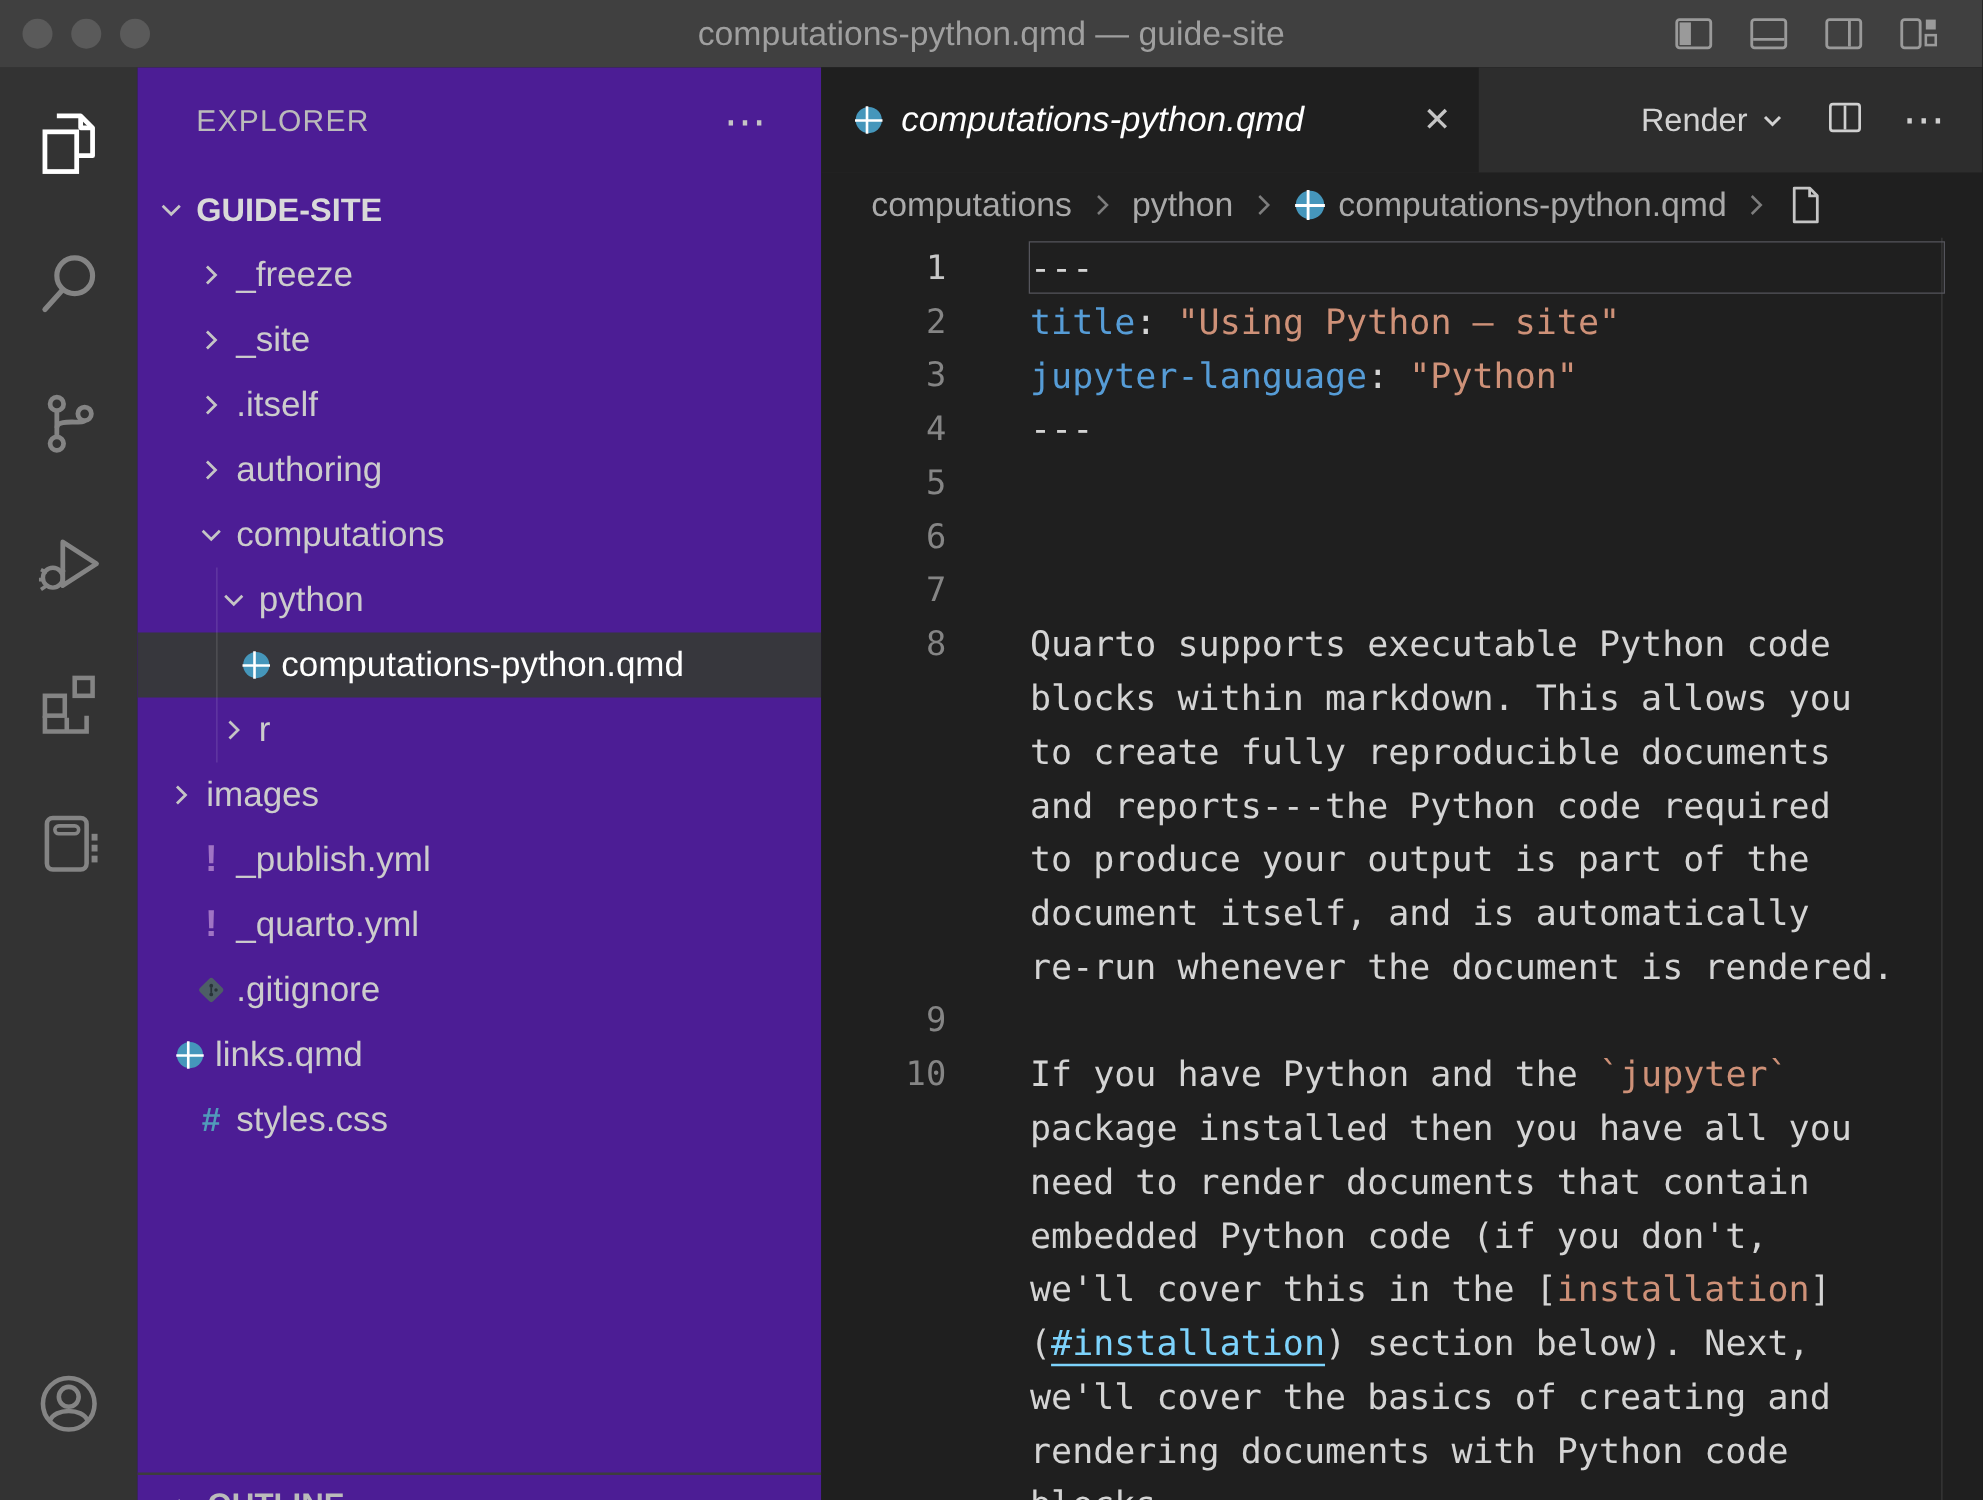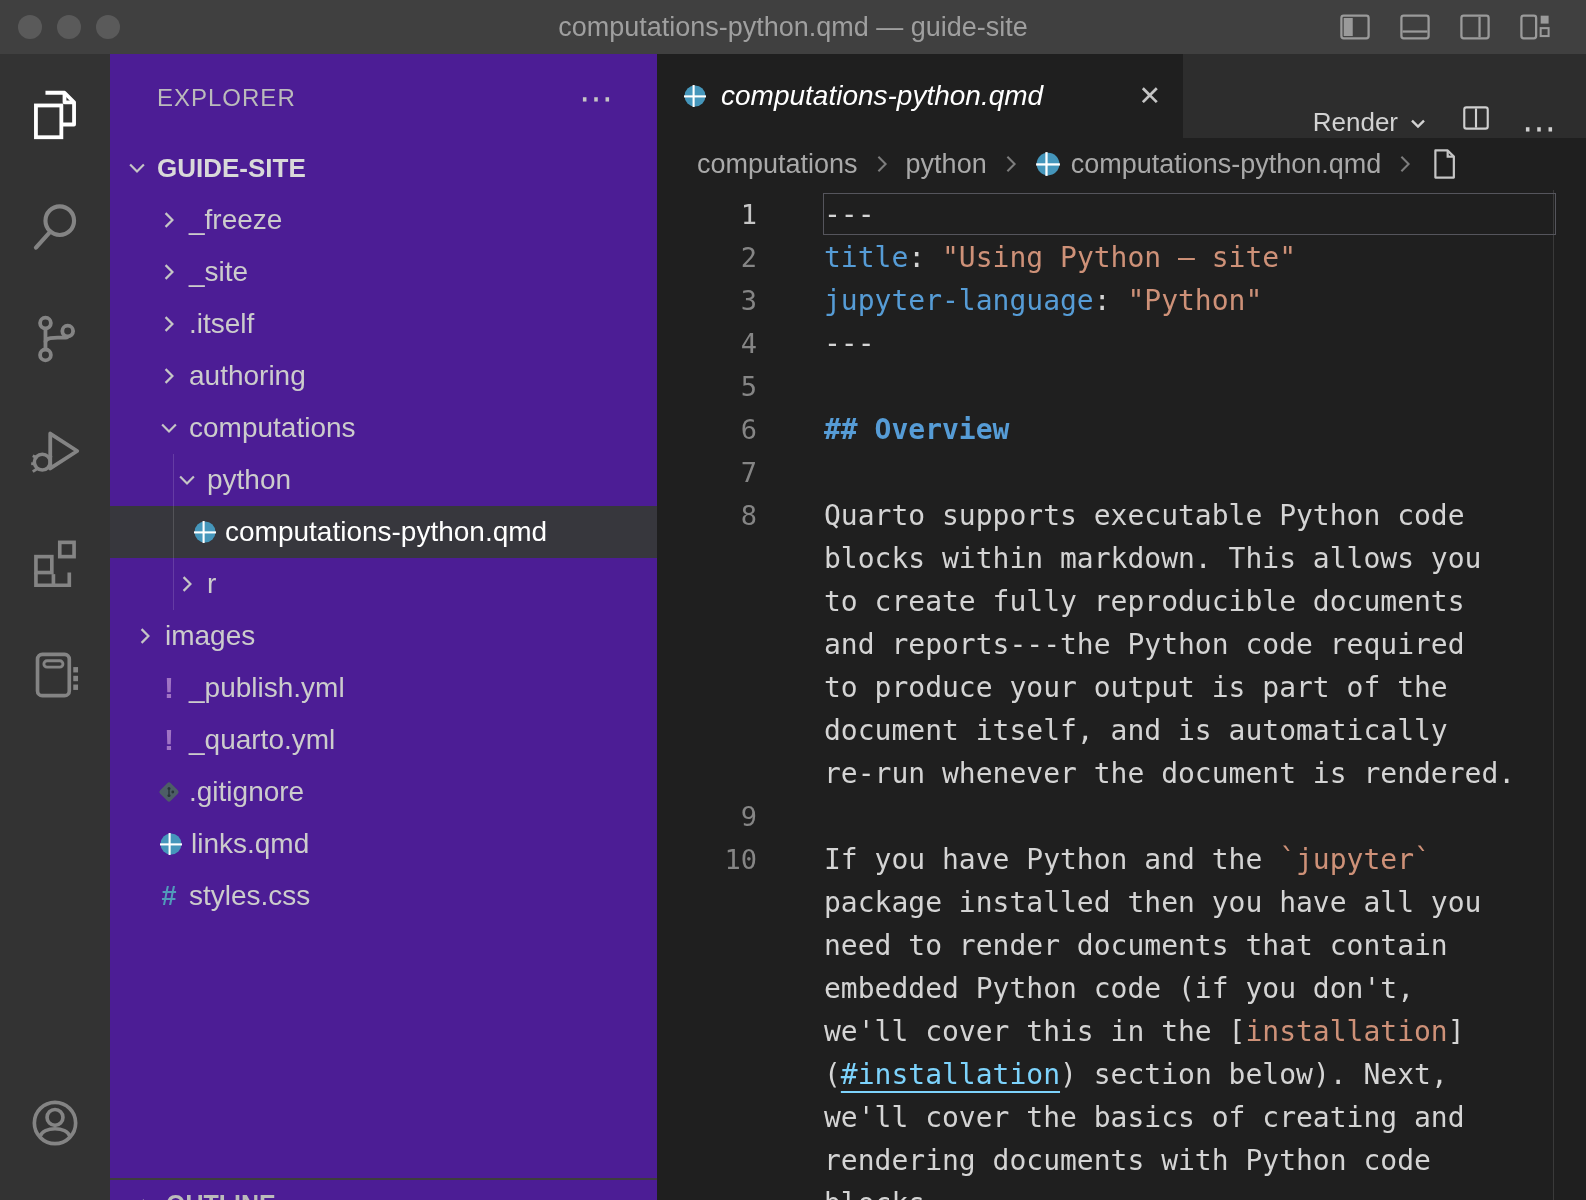--- a/index.html
+++ b/index.html
@@ -45,21 +45,21 @@
     align-items:flex-start; padding-left:24px; font-size:25px; font-weight:bold; color:#bbbbbb; }
   .outline-row .slot { margin-top:2px; }
 
   
   .editor { flex:1; display:flex; flex-direction:column; background:#1f1f1f; position:relative; min-width:0; }
   .tabbar { height:84px; background:#2d2d2d; display:flex; align-items:stretch; }
   .tab { width:526px; background:#1f1f1f; display:flex; align-items:center; padding:0 22px 0 26px;
     gap:14px; flex:none; }
   .tab-label { font-size:28px; font-style:italic; color:#ffffff; white-space:nowrap; }
   .tab-close { margin-left:auto; color:#c5c5c5; font-size:27px; }
-  .tab-actions { margin-left:auto; display:flex; align-items:flex-end; gap:30px; padding-right:30px; }
+  .tab-actions { margin-left:auto; display:flex; align-items:center; gap:30px; padding-right:30px; }
   .render { display:flex; align-items:center; gap:8px; color:#d2d2d2; font-size:26px; }
   .more-dots { color:#cfcfcf; font-size:34px; line-height:20px; }
 
   .breadcrumbs { height:52px; display:flex; align-items:center; padding-left:40px; gap:14px;
     color:#a9a9a9; font-size:27px; white-space:nowrap; }
   .bc-item { display:flex; align-items:center; gap:10px; }
 
   
   .code { position:relative; flex:1; overflow:hidden; padding-top:3px;
     font-family:"DejaVu Sans Mono", monospace; font-size:28px; }
@@ -284,21 +284,21 @@
             <svg width="26" height="26" viewBox="0 0 24 24">
               <rect x="4.5" y="4.5" width="15" height="15" rx="2.5" transform="rotate(45 12 12)" fill="#4d5e66"></rect>
               <circle cx="12" cy="8.5" r="1.5" fill="#273338"></circle>
               <circle cx="12" cy="15.5" r="1.5" fill="#273338"></circle>
               <line x1="12" y1="9.8" x2="12" y2="14.2" stroke="#273338" stroke-width="1.4"></line>
               <circle cx="15.8" cy="12" r="1.4" fill="#273338"></circle>
             </svg>
           </span>
           <span>.gitignore</span>
         </div>
-        <div class="trow" style="padding-left: 49px;">
+        <div class="trow" style="padding-left: 30px;">
           <span class="slot">
             <svg width="26" height="26" viewBox="0 0 24 24">
               <circle cx="12" cy="12" r="10.5" fill="#4596bb"></circle>
               <line x1="10.6" y1="1" x2="10.6" y2="23" stroke="#fff" stroke-width="2.1"></line>
               <line x1="1" y1="12.4" x2="23" y2="12.4" stroke="#fff" stroke-width="2.1"></line>
             </svg>
           </span>
           <span>links.qmd</span>
         </div>
         <div class="trow" style="padding-left: 47px;">
@@ -389,21 +389,21 @@
       </div>
 
     <div class="code">
       <div class="ruler"></div>
       <div>
           <div class="crow current"><span class="gut">1</span><span class="ct"><span class="tk-plain">---</span></span></div>
           <div class="crow"><span class="gut">2</span><span class="ct"><span class="tk-key">title</span><span class="tk-plain">: </span><span class="tk-str">"Using Python — site"</span></span></div>
           <div class="crow"><span class="gut">3</span><span class="ct"><span class="tk-key">jupyter-language</span><span class="tk-plain">: </span><span class="tk-str">"Python"</span></span></div>
           <div class="crow"><span class="gut">4</span><span class="ct"><span class="tk-plain">---</span></span></div>
           <div class="crow"><span class="gut">5</span><span class="ct"></span></div>
-          <div class="crow"><span class="gut">6</span><span class="ct"><span class="tk-h">## Overview</span></span></div>
+          <div class="crow"><span class="gut">6</span></div>
           <div class="crow"><span class="gut">7</span><span class="ct"></span></div>
           <div class="crow"><span class="gut">8</span><span class="ct"><span class="tk-plain">Quarto supports executable Python code</span></span></div>
           <div class="crow"><span class="gut"></span><span class="ct"><span class="tk-plain">blocks within markdown. This allows you</span></span></div>
           <div class="crow"><span class="gut"></span><span class="ct"><span class="tk-plain">to create fully reproducible documents</span></span></div>
           <div class="crow"><span class="gut"></span><span class="ct"><span class="tk-plain">and reports---the Python code required</span></span></div>
           <div class="crow"><span class="gut"></span><span class="ct"><span class="tk-plain">to produce your output is part of the</span></span></div>
           <div class="crow"><span class="gut"></span><span class="ct"><span class="tk-plain">document itself, and is automatically</span></span></div>
           <div class="crow"><span class="gut"></span><span class="ct"><span class="tk-plain">re-run whenever the document is rendered.</span></span></div>
           <div class="crow"><span class="gut">9</span><span class="ct"></span></div>
           <div class="crow"><span class="gut">10</span><span class="ct"><span class="tk-plain">If you have Python and the </span><span class="tk-code">`jupyter`</span></span></div>

